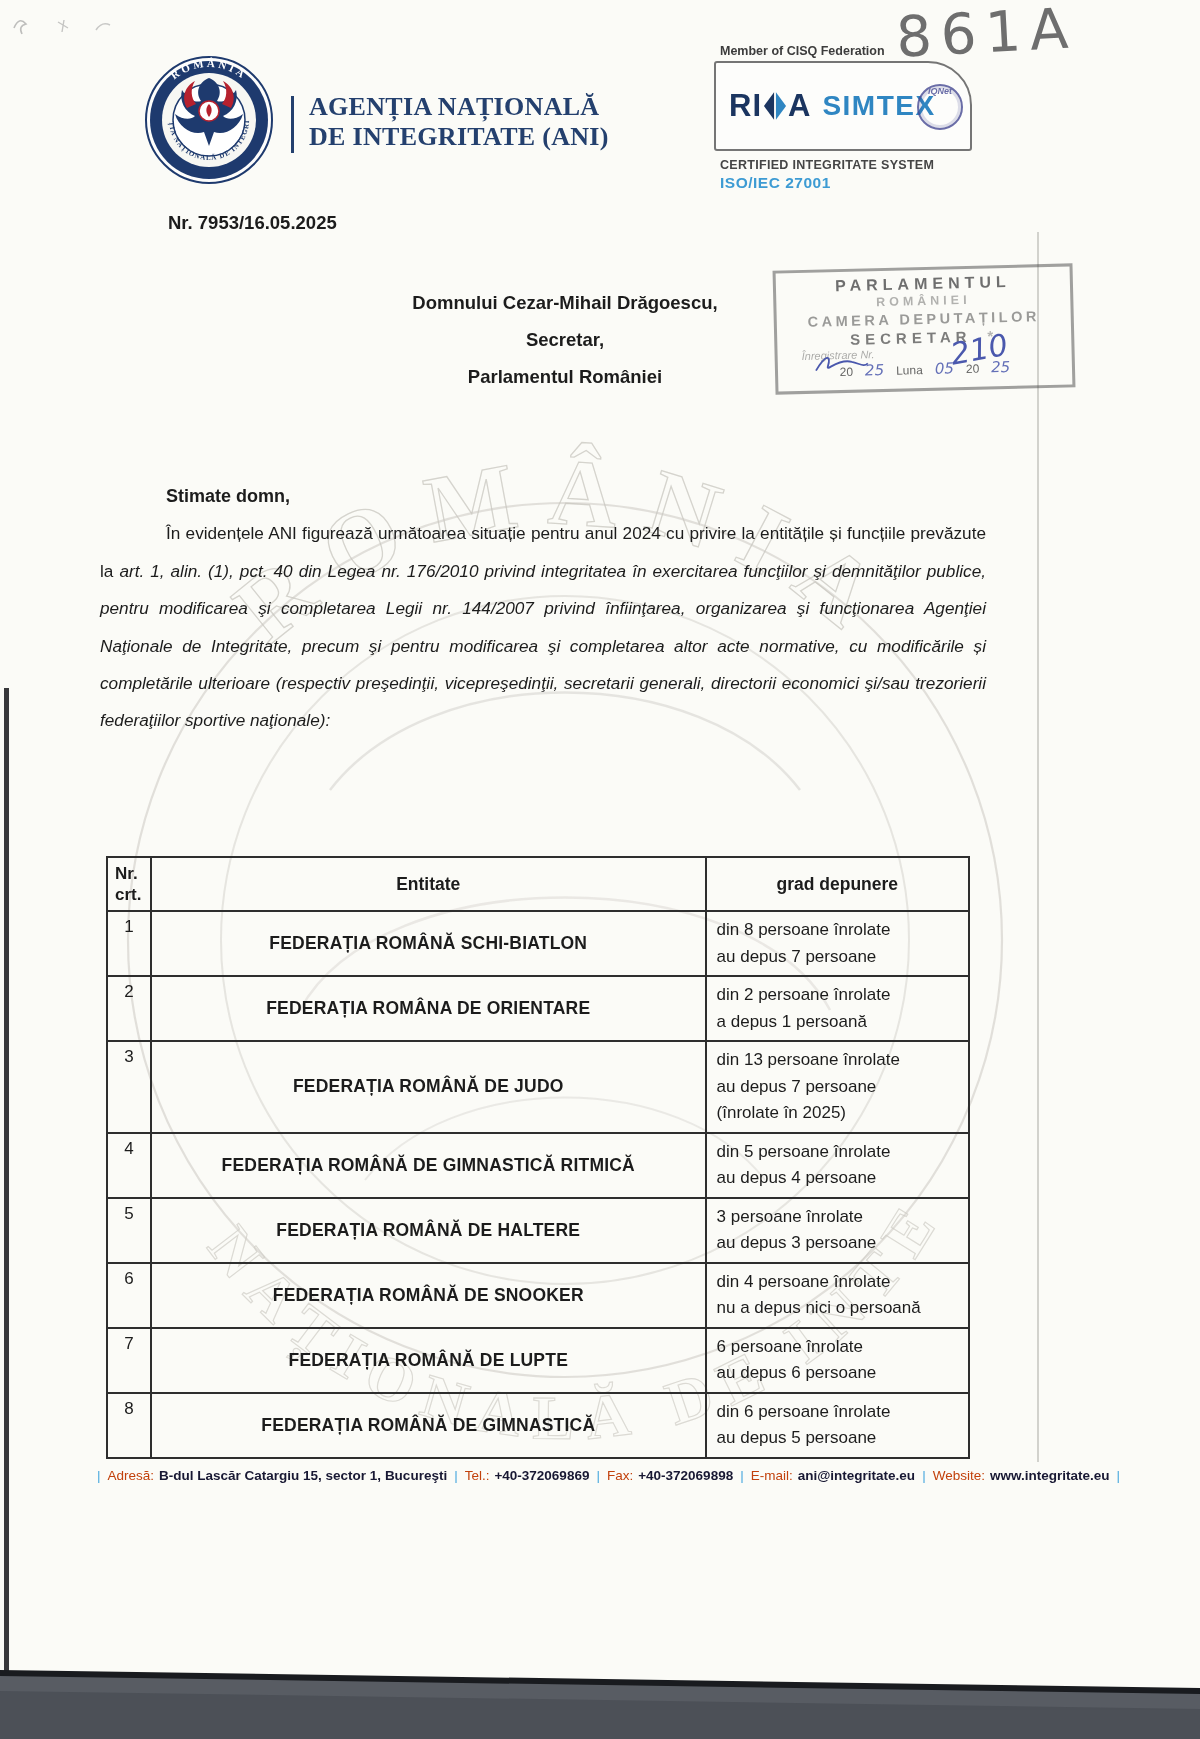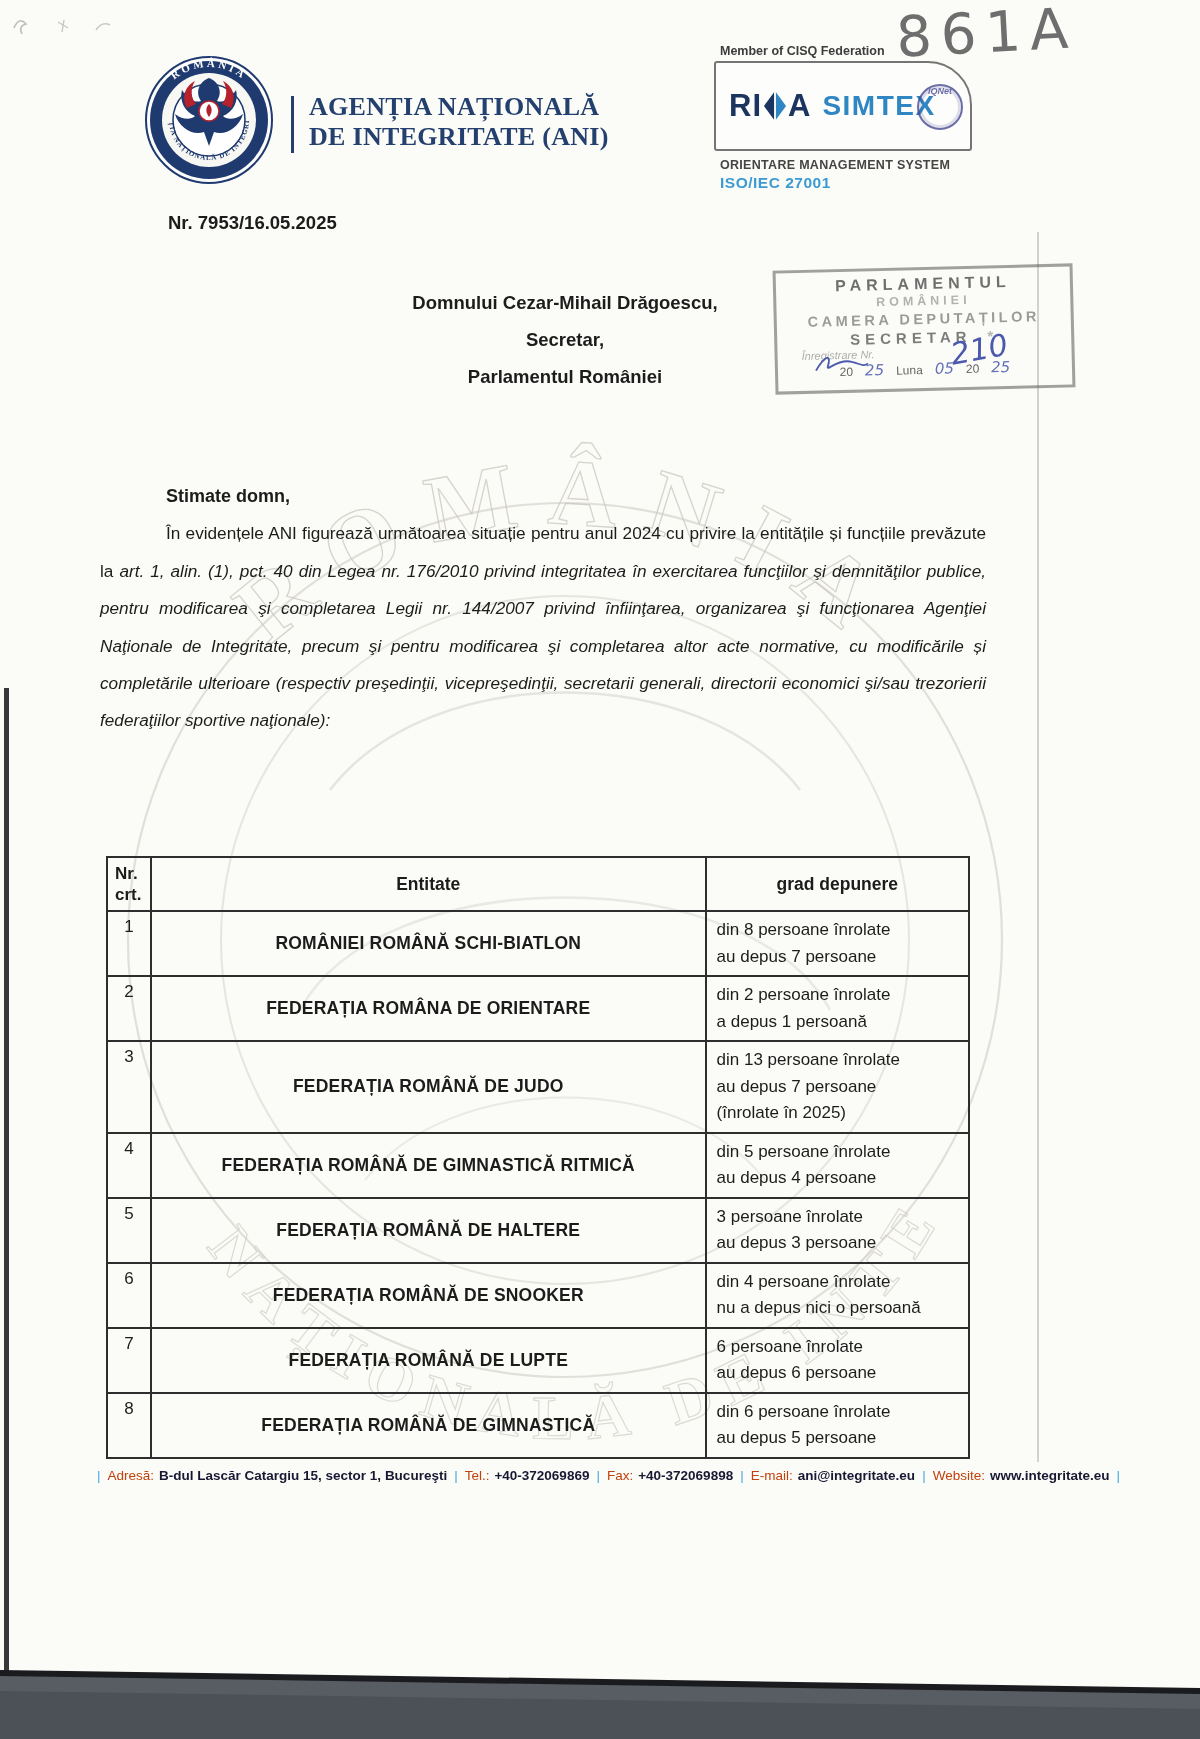--- a/index.html
+++ b/index.html
@@ -155,21 +155,21 @@
           <polygon points="12,0 1,15 12,30" fill="#1b3560"></polygon>
           <polygon points="14,0 25,15 14,30" fill="#2f86c2"></polygon>
         </svg>
         <span class="rina-a">A</span>
         <span class="simtex">SIMTEX</span>
       </div>
       <div class="iqnet-seal">
         <span>IQNet</span>
       </div>
     </div>
-    <div class="certified-line">ORIENTARE MANAGEMENT SYSTEM</div>
+    <div class="certified-line">CERTIFIED INTEGRITATE SYSTEM</div>
     <div class="iso-line">ISO/IEC 27001</div>
 
     <div class="hw-number">861A</div>
 
     <div class="ref-number">Nr. 7953/16.05.2025</div>
 
     <div class="addressee">
       <div>Domnului Cezar-Mihail Drăgoescu,</div>
       <div>Secretar,</div>
       <div>Parlamentul României</div>
@@ -216,21 +216,21 @@
         <tr>
           <th class="h-nr">Nr.
 crt.</th>
           <th class="h-entity">Entitate</th>
           <th class="h-grad">grad depunere</th>
         </tr>
       </thead>
       <tbody>
         <tr>
           <td class="nr">1</td>
-          <td class="entity">ROMÂNIEI ROMÂNĂ SCHI-BIATLON</td>
+          <td class="entity">FEDERAȚIA ROMÂNĂ SCHI-BIATLON</td>
           <td class="grad">din 8 persoane înrolate
 au depus 7 persoane</td>
         </tr>
         <tr>
           <td class="nr">2</td>
           <td class="entity">FEDERAȚIA ROMÂNA DE ORIENTARE</td>
           <td class="grad">din 2 persoane înrolate
 a depus 1 persoană</td>
         </tr>
         <tr>

